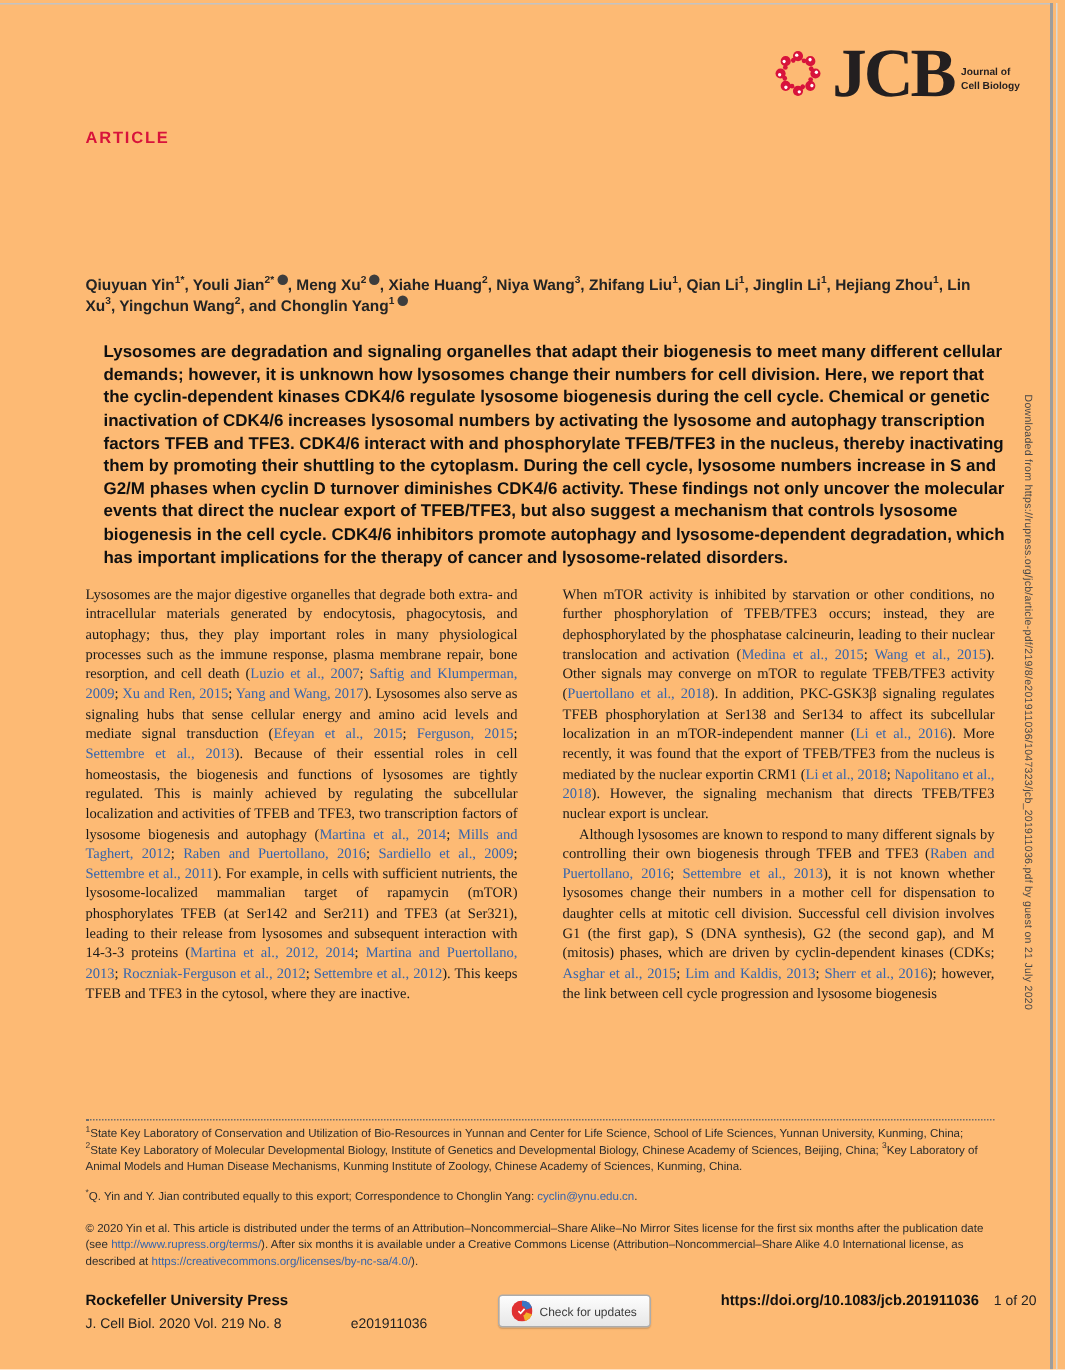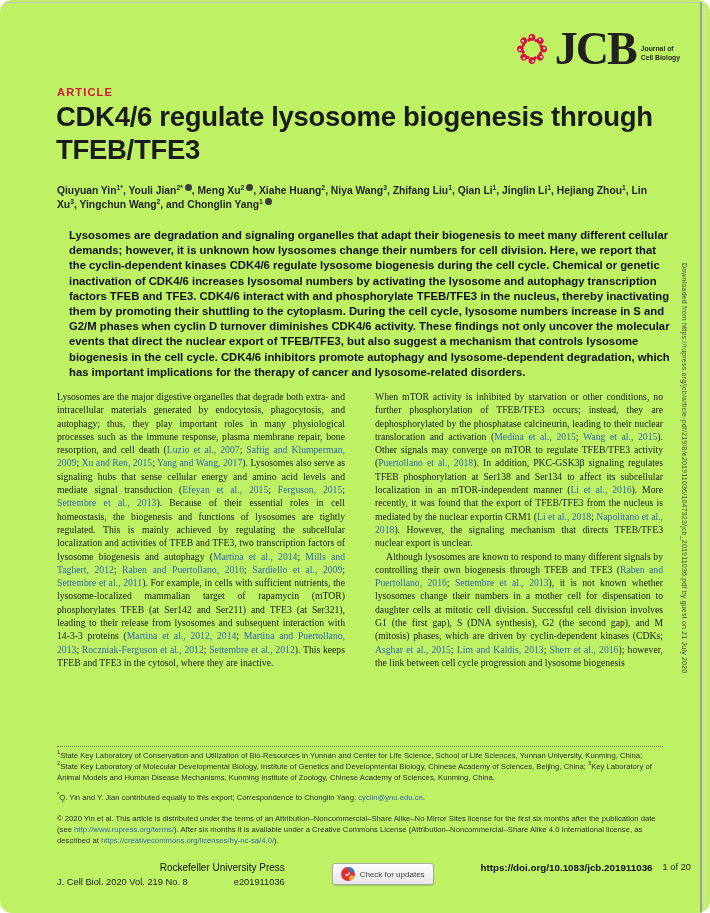--- a/index.html
+++ b/index.html
@@ -1,18 +1,18 @@
 <!DOCTYPE html>
 <html><head>
 <meta charset="utf-8">
 <style>
   html,body { margin:0; padding:0; background:#ffffff; }
   .page {
-    position:relative; width:710px; height:913px; background:#bef264;
-    font-family:"Liberation Sans", sans-serif; color:#1a1a1a; overflow:hidden;border-radius:12px;
+    position:relative; width:710px; height:913px; background:#fdba74;
+    font-family:"Liberation Sans", sans-serif; color:#1a1a1a; overflow:hidden;
   }
   .edge-top { position:absolute; top:2px; left:0; width:702px; height:1px; background:#c3c3c3; }
   .edge-right-1 { position:absolute; top:2px; left:700px; width:2px; height:911px; background:#9d9d9d; }
   .edge-right-2 { position:absolute; top:2px; left:704px; width:1px; height:911px; background:#d8d8d8; }
 
   
   .logo { position:absolute; top:28px; right:30px; display:flex; align-items:center; }
   .logo-emblem { width:38px; height:38px; margin-right:4px; }
   .logo-jcb { font-family:"Liberation Serif", serif; font-weight:bold; font-size:46px; line-height:0.9;
               letter-spacing:-2px; color:#231f20; }
@@ -45,21 +45,21 @@
   .footnotes { position:absolute; left:57px; top:746px; width:606px; font-size:7.7px;
                line-height:1.42; color:#2d2d2d; }
   .fn-rule { border-top:1px dotted #6d6d6d; margin-bottom:4px; height:0; }
   .footnotes sup { font-size:5.6px; }
   .fn-contrib { margin-top:9px; }
   .fn-copy { margin-top:10px; }
 
   
   .footer { position:absolute; left:57px; top:862px; width:634px; display:flex;
             justify-content:space-between; align-items:flex-start; }
-  .pub { font-weight:normal; font-size:10px; color:#101010;text-align:right; }
+  .pub { font-weight:bold; font-size:10px; color:#101010; }
   .cite { font-size:9.3px; color:#222; margin-top:4px; }
   .article-id { margin-left:20px;padding-left:26px; }
   .update-btn { display:flex; align-items:center; gap:5px; border:1px solid #ababab; border-radius:3px;
                 background:linear-gradient(#fdfdfd,#e7e7e7); padding:3px 8px; font-size:8px; color:#3c3c3c;
                 box-shadow:0 1px 1px rgba(0,0,0,0.18); margin-top:1px; cursor:pointer; }
   .f-right { display:flex; gap:10px; align-items:flex-start; }
   .doi { font-weight:bold; font-size:9.8px; color:#101010; }
   .page-info { font-size:9.3px; color:#222; }
 
   
@@ -122,21 +122,20 @@
       </g>
     </svg>
     <span class="logo-jcb">JCB</span>
     <span class="logo-tag">
       <span>Journal of</span><br>
       <span>Cell Biology</span>
     </span>
   </div>
 
   <div class="article-label">ARTICLE</div>
-  <h1 class="title" style="margin:0;">CDK4/6 regulate lysosome biogenesis through TFEB/TFE3</h1>
   <div class="authors"><span>Qiuyuan Yin</span><sup>1*</sup>, <span>Youli Jian</span><sup>2*</sup><span class="orcid"></span>, <span>Meng Xu</span><sup>2</sup><span class="orcid"></span>, <span>Xiahe Huang</span><sup>2</sup>, <span>Niya Wang</span><sup>3</sup>, <span>Zhifang Liu</span><sup>1</sup>, <span>Qian Li</span><sup>1</sup>, <span>Jinglin Li</span><sup>1</sup>, <span>Hejiang Zhou</span><sup>1</sup>, <span>Lin Xu</span><sup>3</sup>, <span>Yingchun Wang</span><sup>2</sup>, <span>and Chonglin Yang</span><sup>1</sup><span class="orcid"></span></div>
 
   <div class="abstract">Lysosomes are degradation and signaling organelles that adapt their biogenesis to meet many different cellular demands; however, it is unknown how lysosomes change their numbers for cell division. Here, we report that the cyclin-dependent kinases CDK4/6 regulate lysosome biogenesis during the cell cycle. Chemical or genetic inactivation of CDK4/6 increases lysosomal numbers by activating the lysosome and autophagy transcription factors TFEB and TFE3. CDK4/6 interact with and phosphorylate TFEB/TFE3 in the nucleus, thereby inactivating them by promoting their shuttling to the cytoplasm. During the cell cycle, lysosome numbers increase in S and G2/M phases when cyclin D turnover diminishes CDK4/6 activity. These findings not only uncover the molecular events that direct the nuclear export of TFEB/TFE3, but also suggest a mechanism that controls lysosome biogenesis in the cell cycle. CDK4/6 inhibitors promote autophagy and lysosome-dependent degradation, which has important implications for the therapy of cancer and lysosome-related disorders.</div>
 
   <div class="intro">
     <div class="cols">
       <div class="col">
         <p><span>Lysosomes are the major digestive organelles that degrade both extra- and intracellular materials generated by endocytosis, phagocytosis, and autophagy; thus, they play important roles in many physiological processes such as the immune response, plasma membrane repair, bone resorption, and cell death (</span><span class="link">Luzio et al., 2007</span><span>; </span><span class="link">Saftig and Klumperman, 2009</span><span>; </span><span class="link">Xu and Ren, 2015</span><span>; </span><span class="link">Yang and Wang, 2017</span><span>). Lysosomes also serve as signaling hubs that sense cellular energy and amino acid levels and mediate signal transduction (</span><span class="link">Efeyan et al., 2015</span><span>; </span><span class="link">Ferguson, 2015</span><span>; </span><span class="link">Settembre et al., 2013</span><span>). Because of their essential roles in cell homeostasis, the biogenesis and functions of lysosomes are tightly regulated. This is mainly achieved by regulating the subcellular localization and activities of TFEB and TFE3, two transcription factors of lysosome biogenesis and autophagy (</span><span class="link">Martina et al., 2014</span><span>; </span><span class="link">Mills and Taghert, 2012</span><span>; </span><span class="link">Raben and Puertollano, 2016</span><span>; </span><span class="link">Sardiello et al., 2009</span><span>; </span><span class="link">Settembre et al., 2011</span><span>). For example, in cells with sufficient nutrients, the lysosome-localized mammalian target of rapamycin (mTOR) phosphorylates TFEB (at Ser142 and Ser211) and TFE3 (at Ser321), leading to their release from lysosomes and subsequent interaction with 14-3-3 proteins (</span><span class="link">Martina et al., 2012, 2014</span><span>; </span><span class="link">Martina and Puertollano, 2013</span><span>; </span><span class="link">Roczniak-Ferguson et al., 2012</span><span>; </span><span class="link">Settembre et al., 2012</span><span>). This keeps TFEB and TFE3 in the cytosol, where they are inactive.</span></p>
       </div>
       <div class="col">

